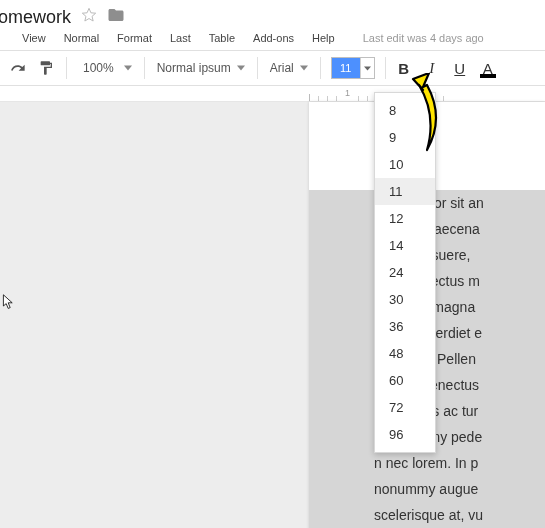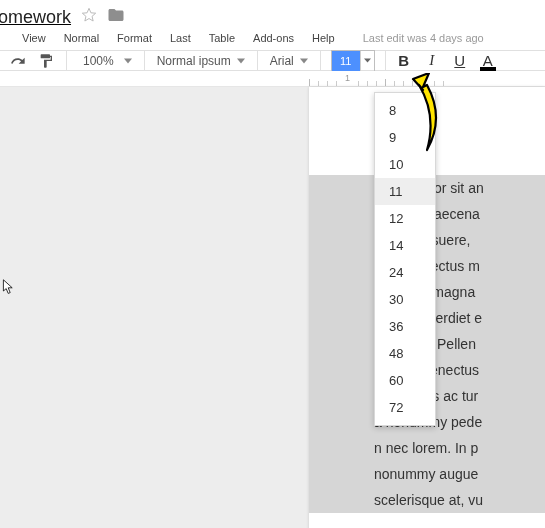--- a/index.html
+++ b/index.html
@@ -1,27 +1,27 @@
 <!DOCTYPE html>
 <html><head>
 <meta charset="utf-8">
 <style>
   * { box-sizing: border-box; margin: 0; padding: 0; font-family: Arial, sans-serif; }
   body { width: 545px; height: 528px; overflow: hidden; background: #fff; position: relative; }
 
-  .title-row { display: flex; align-items: center; padding: 6px 0 4px 0; gap: 10px; text-decoration: underline; }
+  .title-row { display: flex; align-items: center; padding: 6px 0 4px 0; gap: 10px; }
   .doc-title { font-size: 18px; color: #222; font-weight: 400; margin-left: -2px; }
   .star-icon svg { width: 16px; height: 16px; fill: #bbb; }
   .folder-icon svg { width: 18px; height: 18px; fill: #8e8e8e; }
 
   .menubar { display: flex; align-items: center; gap: 18px; padding: 0 0 6px 22px; font-size: 11px; color: #444; }
   .menubar .menu-item { cursor: pointer; }
   .last-edit { color: #9a9a9a; margin-left: 10px; text-align: center; }
 
-  .toolbar { display: flex; align-items: center; height: 21px; border-top: 1px solid #e0e0e0; border-bottom: 1px solid #e0e0e0; background: #fff; padding-left: 4px; }
+  .toolbar { display: flex; align-items: center; height: 36px; border-top: 1px solid #e0e0e0; border-bottom: 1px solid #e0e0e0; background: #fff; padding-left: 4px; }
   .tb-sep { width: 1px; height: 22px; background: #e0e0e0; margin: 0 6px; }
   .tb-btn { display: flex; align-items: center; justify-content: center; height: 26px; padding: 0 6px; color: #555; cursor: pointer; }
   .tb-btn svg { width: 16px; height: 16px; fill: #555; }
   .tb-group { display: flex; align-items: center; gap: 4px; }
   .zoom { font-size: 12px; color: #555; padding: 0 4px; }
   .dd { display: flex; align-items: center; gap: 6px; font-size: 12px; color: #555; padding: 0 6px; }
   .dd .chev svg { width: 8px; height: 8px; fill: #888; }
 
   .font-size-box { display: flex; align-items: center; border: 1px solid #bfbfbf; height: 22px; margin: 0 4px; }
   .font-size-input { width: 28px; height: 20px; border: 1px solid #4d90fe; background: #4d90fe; color: #fff; font-size: 11px; text-align: center; outline: none; }
@@ -193,20 +193,21 @@
     <div class="opt">10</div>
     <div class="opt sel">11</div>
     <div class="opt">12</div>
     <div class="opt">14</div>
     <div class="opt">24</div>
     <div class="opt">30</div>
     <div class="opt">36</div>
     <div class="opt">48</div>
     <div class="opt">60</div>
     <div class="opt">72</div>
+    <div class="opt">96</div>
   </div>
 
 <div class="arrow">
   <svg viewBox="0 0 70 85">
     <defs>
       <path id="ap" d="M 18 6 L 34 0 L 28 14 L 32 12 Q 50 45 32 77 Q 42 42 24 12 L 28 17 Z"></path>
     </defs>
     <use href="#ap" fill="#ffe400" stroke="#000" stroke-width="2.2" stroke-linejoin="round"></use>
   </svg>
 </div>

